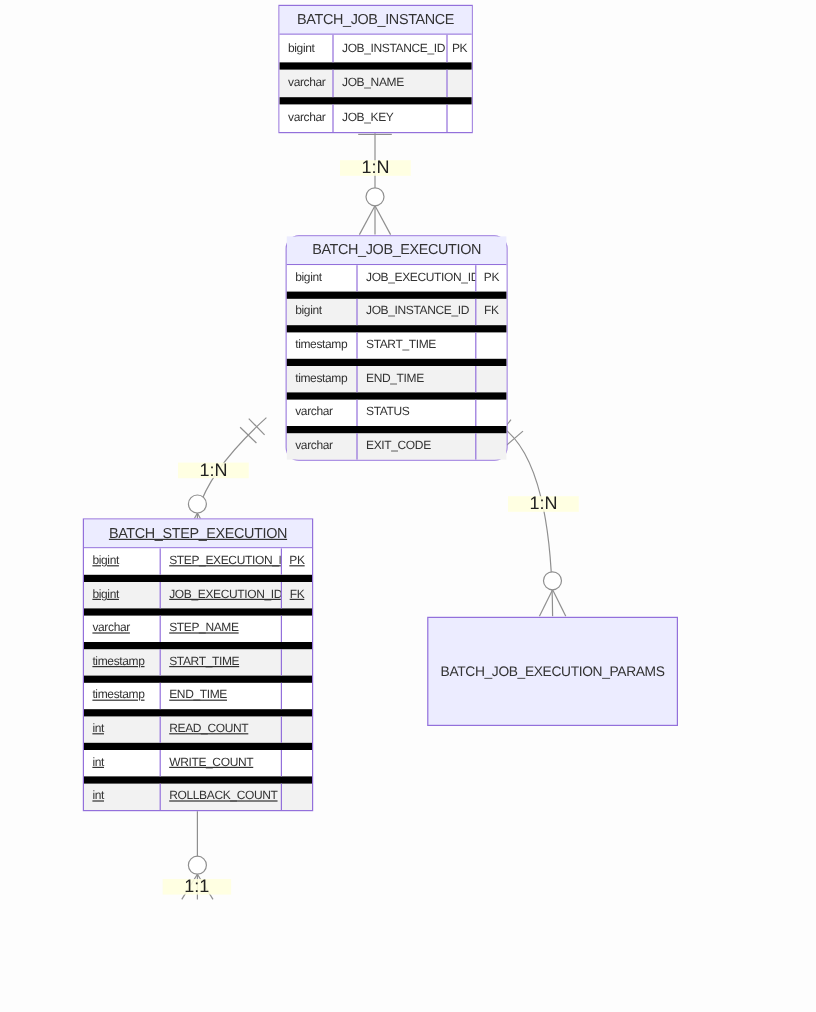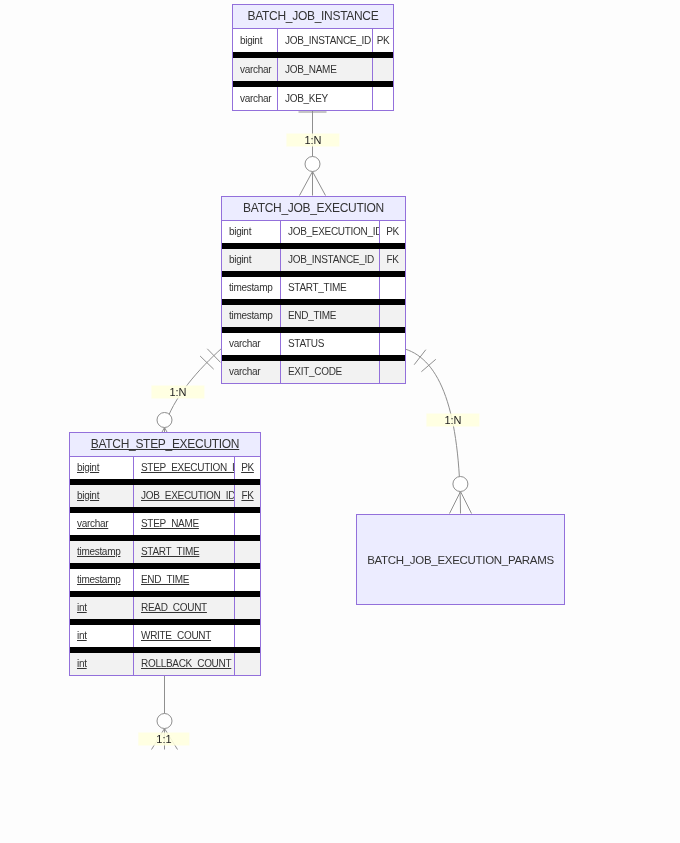--- a/index.html
+++ b/index.html
@@ -39,21 +39,21 @@
     position:absolute;z-index:2;border:1px solid #9370DB;background:#ECECFF;
     display:flex;align-items:center;justify-content:center;
     font-size:11.5px;letter-spacing:-0.3px;color:#333;white-space:nowrap;
     box-sizing:border-box;
   }
 
   
   .rlabel{
     position:absolute;z-index:3;transform:translate(-50%,-50%);
     background:rgba(255,255,222,0.88);padding:0 18px;
-    font-size:11px;color:#222;line-height:13px;white-space:nowrap;
+    font-size:15px;color:#222;line-height:13px;white-space:nowrap;
   }
 </style>
 </head>
 <body>
 
 <div id="canvas">
 
   <svg class="lines" width="680" height="843" viewBox="0 0 680 843" fill="none" stroke="#8f8f8f" stroke-width="1">
 
     <g>
@@ -127,21 +127,21 @@
       <div class="cell c-name">JOB_NAME</div>
       <div class="cell c-key"></div>
     </div>
     <div class="erow">
       <div class="cell c-type">varchar</div>
       <div class="cell c-name">JOB_KEY</div>
       <div class="cell c-key"></div>
     </div>
   </div>
 
-  <div class="etable t2" style="left:221px;top:196px;width:183px;">
+  <div class="etable t2" style="left:238px;top:196px;width:183px;border-radius:11px;">
     <div class="ehead">BATCH_JOB_EXECUTION</div>
     <div class="erow">
       <div class="cell c-type">bigint</div>
       <div class="cell c-name">JOB_EXECUTION_ID</div>
       <div class="cell c-key">PK</div>
     </div>
     <div class="erow alt">
       <div class="cell c-type">bigint</div>
       <div class="cell c-name">JOB_INSTANCE_ID</div>
       <div class="cell c-key">FK</div>

